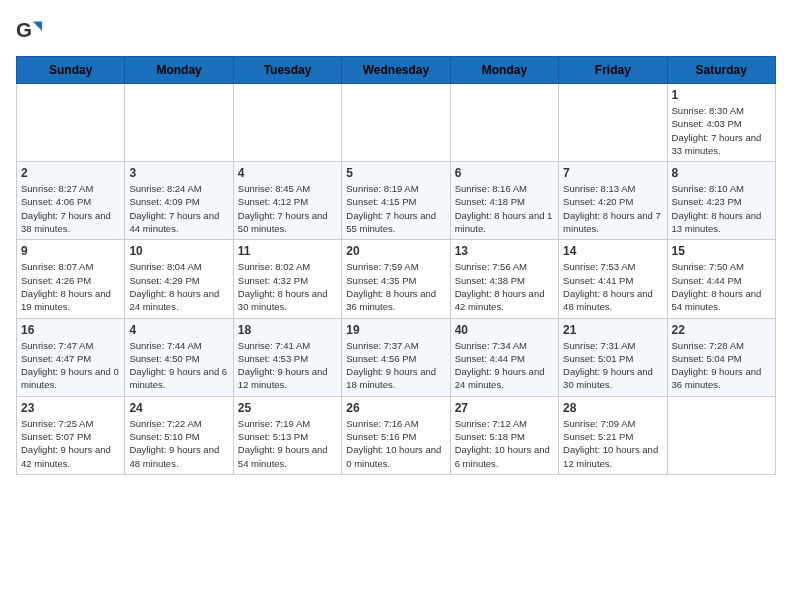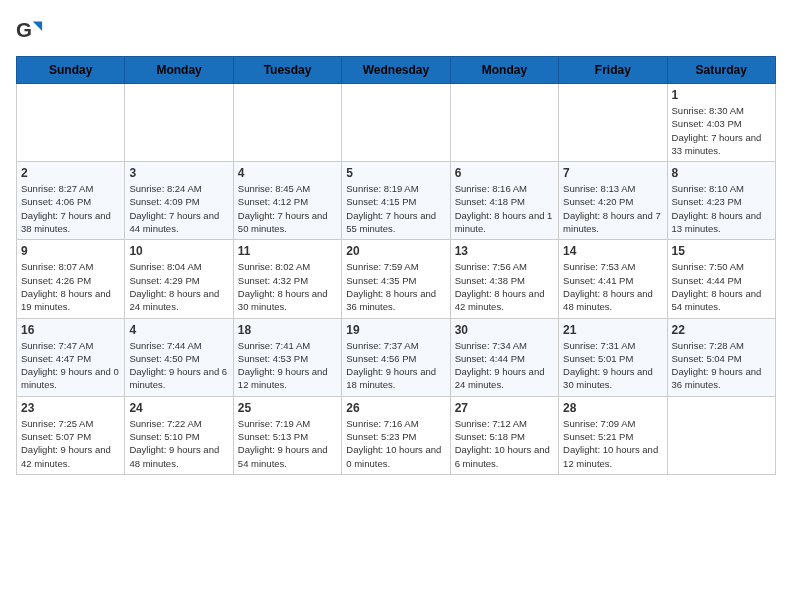--- a/index.html
+++ b/index.html
@@ -243,21 +243,21 @@
 Sunset: 4:53 PM
 Daylight: 9 hours and 12 minutes.</div>
         </td>
         <td>
           <span class="day-number">19</span>
           <div class="day-info">Sunrise: 7:37 AM
 Sunset: 4:56 PM
 Daylight: 9 hours and 18 minutes.</div>
         </td>
         <td>
-          <span class="day-number">30</span>
+          <span class="day-number">40</span>
           <div class="day-info">Sunrise: 7:34 AM
 Sunset: 4:44 PM
 Daylight: 9 hours and 24 minutes.</div>
         </td>
         <td>
           <span class="day-number">21</span>
           <div class="day-info">Sunrise: 7:31 AM
 Sunset: 5:01 PM
 Daylight: 9 hours and 30 minutes.</div>
         </td>
@@ -283,21 +283,21 @@
         </td>
         <td>
           <span class="day-number">25</span>
           <div class="day-info">Sunrise: 7:19 AM
 Sunset: 5:13 PM
 Daylight: 9 hours and 54 minutes.</div>
         </td>
         <td>
           <span class="day-number">26</span>
           <div class="day-info">Sunrise: 7:16 AM
-Sunset: 5:23 PM
+Sunset: 5:16 PM
 Daylight: 10 hours and 0 minutes.</div>
         </td>
         <td>
           <span class="day-number">27</span>
           <div class="day-info">Sunrise: 7:12 AM
 Sunset: 5:18 PM
 Daylight: 10 hours and 6 minutes.</div>
         </td>
         <td>
           <span class="day-number">28</span>

